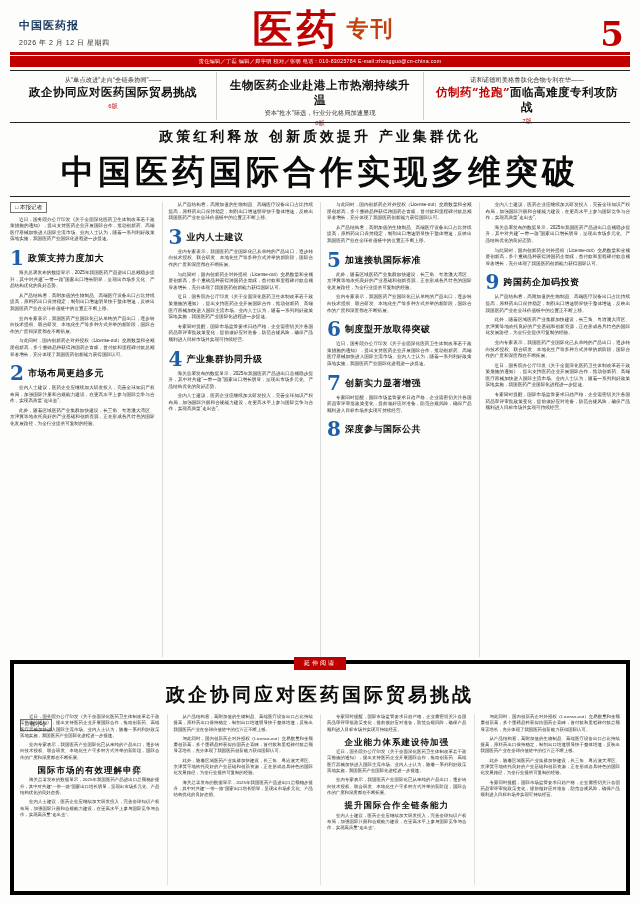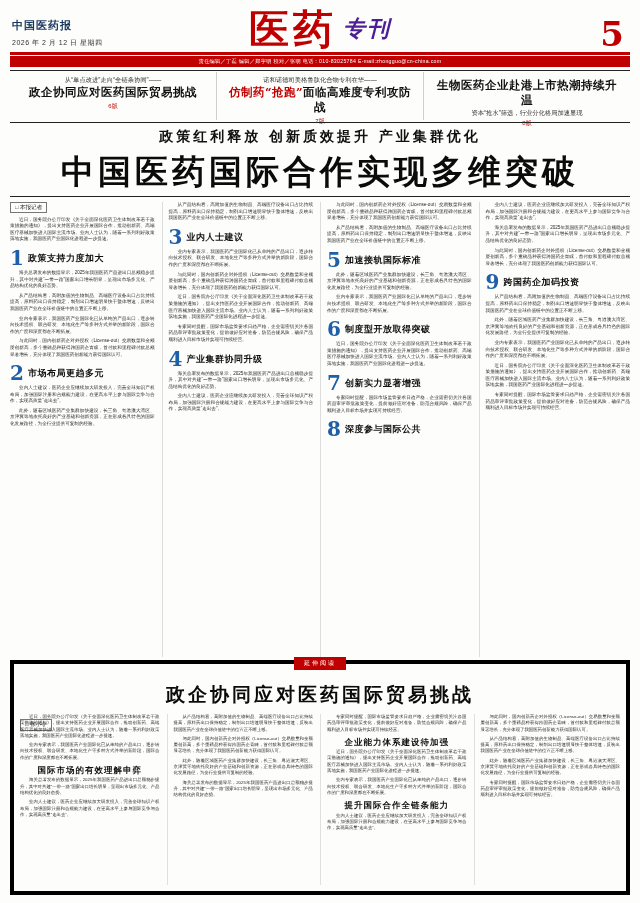--- a/index.html
+++ b/index.html
@@ -1,40 +1,41 @@
 <!DOCTYPE html>
 <html><head>
 <meta charset="utf-8">
 <style>
   html,body{margin:0;padding:0;background:#b9b9b9;}
   body{font-family:"Liberation Sans","DejaVu Sans",sans-serif;}
   #page{
     width:640px;height:903px;background:#fdfdfb;position:relative;overflow:hidden;
     box-sizing:border-box;
+    padding-left:7px;
   }
   
   .masthead{position:relative;height:62px;border-bottom:0;}
   .paper-logo{
     position:absolute;left:12px;top:18px;font-family:"DejaVu Serif",serif;
     font-size:11px;color:#16365c;letter-spacing:1px;font-weight:bold;
   }
   .paper-date{
     position:absolute;left:12px;top:38px;font-size:7px;color:#333;letter-spacing:.5px;
   }
   .title-block{
     position:absolute;left:0;right:0;top:8px;text-align:center;
   }
   .title-main{
     display:inline-block;font-family:"DejaVu Serif",serif;font-weight:bold;
     color:#c00000;font-size:40px;letter-spacing:4px;line-height:42px;
     vertical-align:middle;
   }
   .title-sub{
     display:inline-block;font-family:"DejaVu Serif",serif;font-weight:bold;
-    color:#4c1d95;font-size:22px;letter-spacing:2px;margin-left:6px;vertical-align:middle;font-style:italic;
+    color:#c2410c;font-size:22px;letter-spacing:2px;margin-left:6px;vertical-align:middle;
   }
   .page-num{
     position:absolute;right:16px;top:14px;font-family:"DejaVu Serif",serif;
     font-size:34px;font-weight:bold;color:#c00000;
   }
   .red-bar{
     position:absolute;left:10px;right:10px;top:52px;height:3px;background:#c00000;
   }
   .credits{
     position:absolute;left:10px;right:10px;top:56px;height:11px;background:#c00000;
@@ -149,28 +150,28 @@
   <div class="credits">责任编辑／丁磊   编辑／郑宇明   校对／张明   电话：010-83025784   E-mail:zhongguo@cn-china.com</div>
 
   <div class="teaser-rule-top"></div>
   <div class="teasers">
     <div class="teaser">
       <div class="kicker">从“单点改进”走向“全链条协同”——</div>
       <div class="head">政企协同应对医药国际贸易挑战</div>
       <div class="pg">6版</div>
     </div>
     <div class="teaser">
+      <div class="head" style="margin-top:3px;">生物医药企业赴港上市热潮持续升温</div>
+      <div class="kicker">资本“抢水”筛选，行业分化格局加速显现</div>
+      <div class="pg">8版</div>
+    </div>
+    <div class="teaser">
       <div class="kicker">诺和诺德司美格鲁肽化合物专利在华——</div>
       <div class="head"><span class="red">仿制药“抢跑”</span><span>面临高难度专利攻防战</span></div>
       <div class="pg">7版</div>
-    </div>
-    <div class="teaser">
-      <div class="head" style="margin-top:3px;">生物医药企业赴港上市热潮持续升温</div>
-      <div class="kicker">资本“抢水”筛选，行业分化格局加速显现</div>
-      <div class="pg">8版</div>
     </div>
   </div>
   <div class="teaser-rule-bot"></div>
 
   <div class="shoulder">政策红利释放   创新质效提升   产业集群优化</div>
   <div class="mainhead">中国医药国际合作实现多维突破</div>
   <div class="head-rule"></div>
 
   <div class="body-wrap">
 

